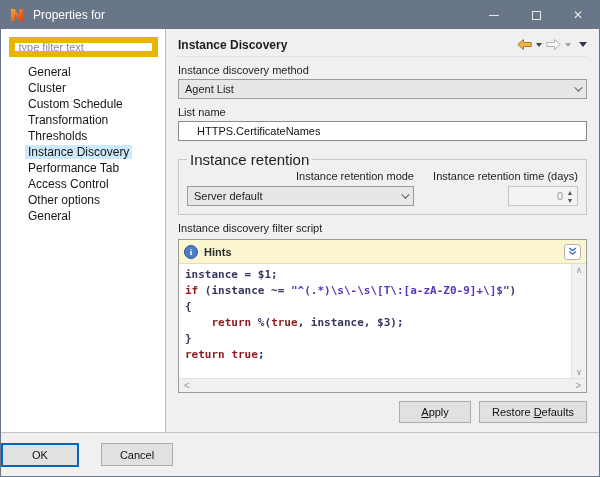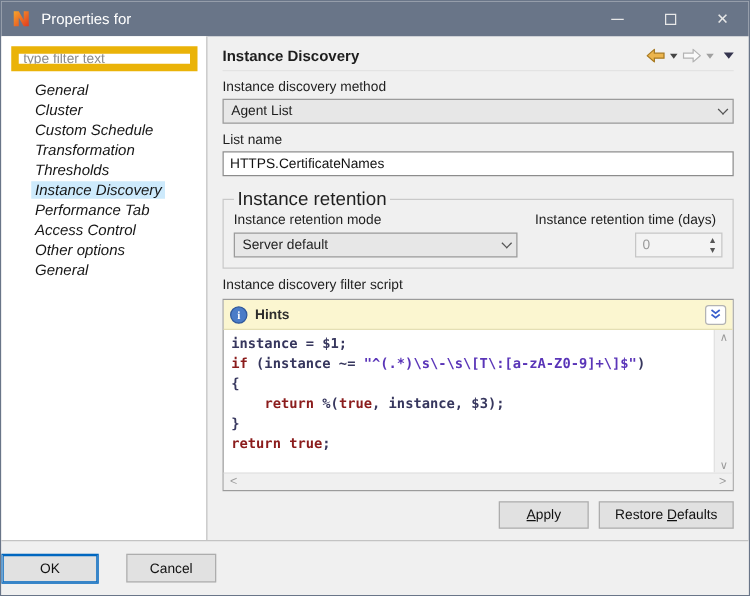--- a/index.html
+++ b/index.html
@@ -14,44 +14,44 @@
   .win-btn{width:42px;height:100%;display:flex;align-items:center;justify-content:center;cursor:default;}
   .min-glyph{width:10px;border-top:1px solid #e8e8e8;display:block;}
   .max-glyph{width:9px;height:9px;border:1px solid #e8e8e8;display:block;}
   .close-glyph{color:#e8e8e8;font-size:12px;line-height:12px;}
   
   .body{flex:1;display:flex;min-height:0;}
   .sidebar{flex:0 0 165px;background:#fff;border-right:1px solid #bdbdbd;padding-top:8px;}
   .filter-input{display:block;margin:0 auto;width:149px;height:20px;border:6px solid #eab308;
                 font-size:11px;padding:0 4px;font-family:inherit;color:#333;outline:none;}
   .filter-input::placeholder{color:#8a8a8a;}
-  .sidebar-list{margin-top:7px;font-style:italic;}
+  .sidebar-list{margin-top:7px;}
   .sidebar-item{font-size:12px;height:16px;line-height:16px;padding-left:24px;color:#161616;cursor:default;white-space:nowrap;}
   .sidebar-item .label{padding:0 3px;}
   .sidebar-item.selected .label{background:var(--selection,#cdeafc);}
   
   .main{flex:1;display:flex;flex-direction:column;padding:8px 12px 0 12px;min-width:0;}
   .main-header{display:flex;align-items:center;height:20px;border-bottom:1px solid #e3e3e3;padding-bottom:4px;}
   .page-title{font-weight:bold;font-size:12px;color:#1e1e1e;}
   .nav-tools{margin-left:auto;display:flex;align-items:center;gap:4px;}
   .nav-btn{display:flex;align-items:center;}
   .caret{width:0;height:0;border-left:3px solid transparent;border-right:3px solid transparent;border-top:4px solid #444;display:inline-block;}
   .caret.gray{border-top-color:#a0a0a0;}
   .caret.menu{border-left-width:4px;border-right-width:4px;border-top:5px solid #34344e;margin-left:4px;}
   .field-label{font-size:11px;color:#1e1e1e;margin:7px 0 3px;display:block;}
   .combo{height:20px;background:#e7e7e7;border:1px solid #9b9b9b;display:flex;align-items:center;
          font-size:11px;color:#1e1e1e;padding:0 6px;}
   .combo .chev{margin-left:auto;width:6px;height:6px;border-right:1px solid #555;border-bottom:1px solid #555;
                transform:rotate(45deg) translateY(-2px);}
   .textfield{height:20px;background:#fff;border:1px solid #8c8c8c;display:flex;align-items:center;
-             font-size:11px;color:#111;padding:0 5px;}
+             font-size:11px;color:#111;padding:0 18px;}
   
   .group{border:1px solid #c9c9c9;margin:10px 0 0 0;padding:2px 8px 8px 8px;}
   .group legend{font-size:15px;color:#1e1e1e;padding:0 3px;margin-left:0px;}
-  .group-grid{display:grid;grid-template-columns:1fr 150px;column-gap:14px;row-gap:3px;}
+  .group-grid{display:grid;grid-template-columns:1fr 150px;column-gap:14px;row-gap:3px;text-align:right;}
   .group-grid .field-label{margin:0 0 1px;}
   .nowrap{white-space:nowrap;}
   .spin-wrap{display:flex;justify-content:flex-end;}
   .spinner{width:70px;height:20px;background:#f3f3f3;border:1px solid #c6c6c6;display:flex;align-items:center;}
   .spin-value{flex:1;font-size:11px;color:#9a9a9a;padding-left:5px;}
   .spin-btns{width:14px;display:flex;flex-direction:column;align-items:center;justify-content:center;line-height:7px;}
   .spin-btns span{font-size:7px;color:#555;height:8px;display:flex;align-items:center;}
   
   .script-container{flex:1;min-height:0;margin-top:2px;border:1px solid #9b9b9b;background:#fff;
                     display:flex;flex-direction:column;}

